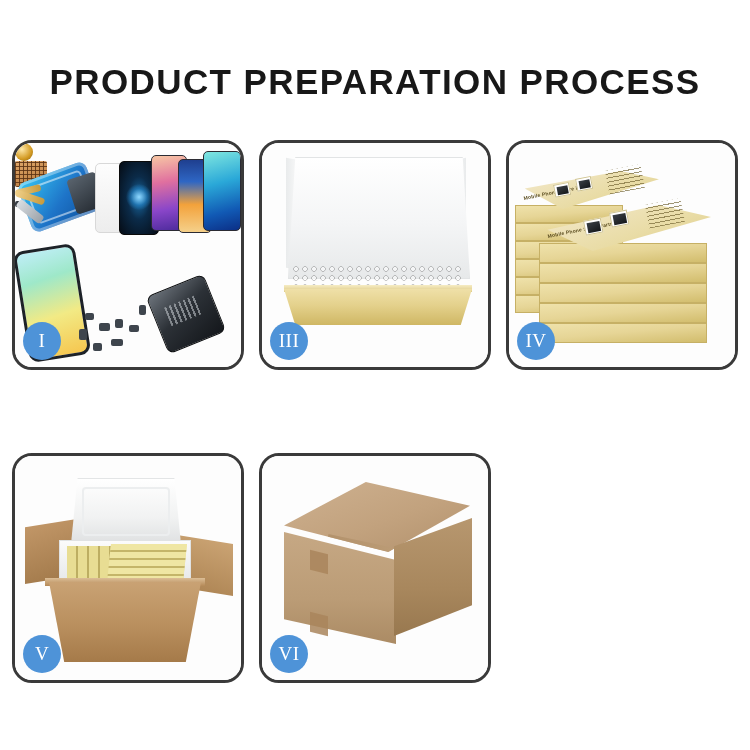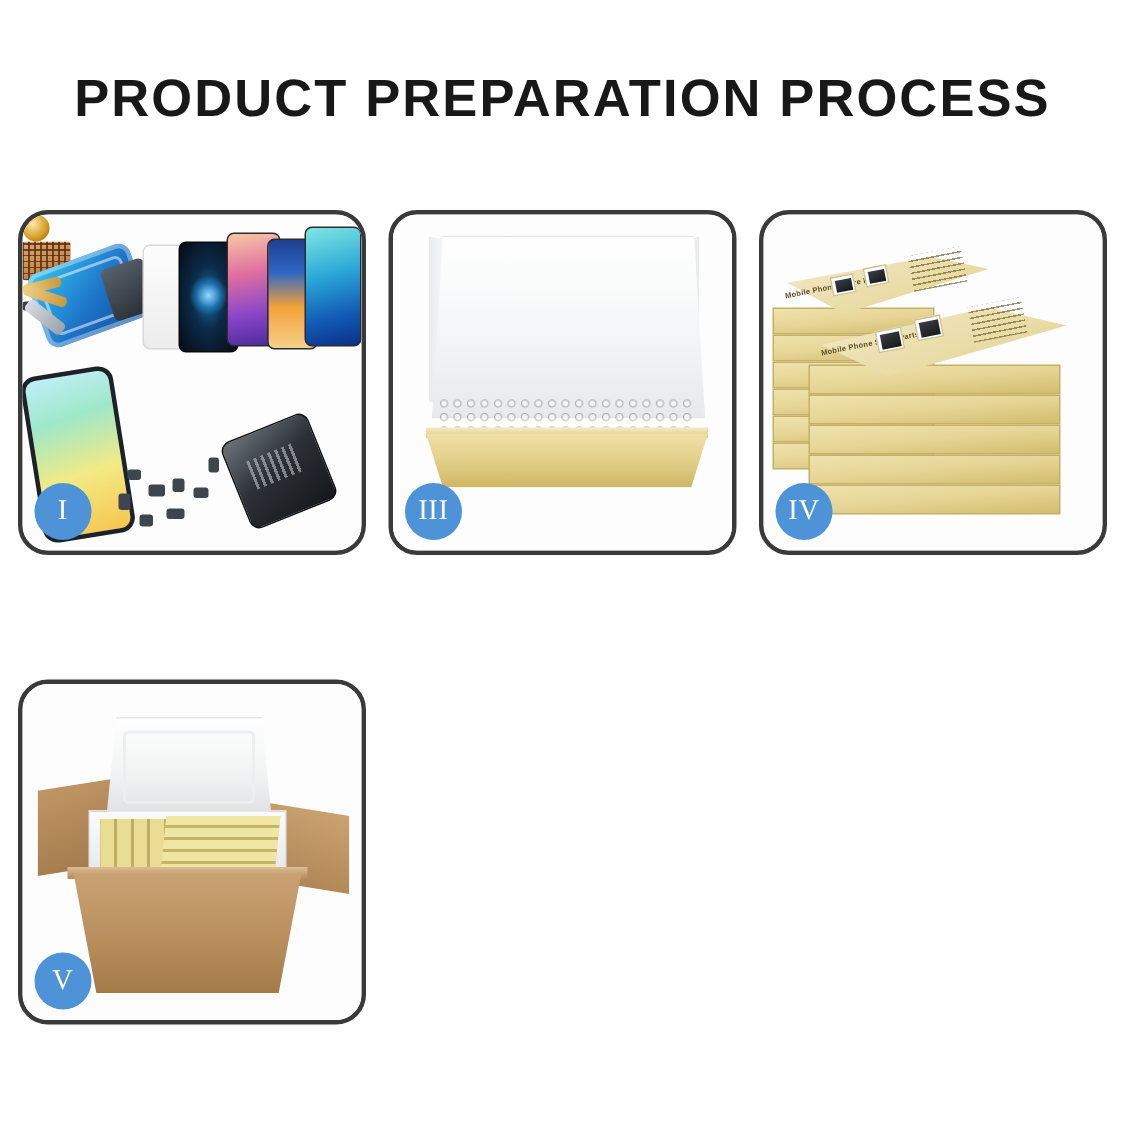--- a/index.html
+++ b/index.html
@@ -9,21 +9,21 @@
     width: 750px; height: 750px;
     background: #ffffff;
     font-family: "Liberation Sans", sans-serif;
     overflow: hidden;
   }
   .page { position: relative; width: 750px; height: 750px; background: #fff; }
 
   
   .header { position: absolute; left: 0; top: 0; width: 750px; text-align: center; }
   .title {
-    margin: 0; padding-top: 48px;
+    margin: 0; padding-top: 64px;
     font-size: 35px; font-weight: 700; letter-spacing: 1.4px;
     color: #181818; line-height: 1.05;
     font-family: "Liberation Sans", sans-serif;
   }
   .subtitle {
     margin: 0; padding-top: 11px;
     font-size: 15.2px; font-weight: 400; letter-spacing: .15px;
     color: #2b2b2b;
     font-family: "Liberation Sans", sans-serif;
   }
@@ -193,21 +193,21 @@
     position: absolute; left: 36px; top: 86px; width: 14px; height: 96px;
     background: linear-gradient(180deg,#2a3038,#0f1317);
     border-radius: 6px; opacity: .9; transform: rotate(3deg);
   }
   .p2-tape1 { position:absolute; left: 50px; top: 10px; width: 14px; height: 10px; background:#c9a05e; border-radius:2px; opacity:.9;}
   .p2-tape2 { position:absolute; left: 40px; top: 78px; width: 13px; height: 11px; background:#c9a05e; border-radius:2px; opacity:.9;}
   .p2-tape3 { position:absolute; left: 36px; top: 186px; width: 14px; height: 16px; background:#c9a05e; border-radius:2px; opacity:.9; transform:rotate(-8deg);}
   .p2-tape4 { position:absolute; left: 88px; top: 184px; width: 14px; height: 16px; background:#c9a05e; border-radius:2px; opacity:.9; transform:rotate(10deg);}
 
   
-  .p3 { background: #ffffff; border-radius: 19px; }
+  .p3 { background: #ffffff; }
   .p3-lid {
     position: absolute; left: 26px; top: 14px; width: 182px; height: 122px;
     background: linear-gradient(180deg,#ffffff 0%,#f4f5f6 55%,#e7e9ea 100%);
     border: 1px solid #e2e4e5;
     clip-path: polygon(4% 0%, 96% 0%, 100% 100%, 0% 100%);
   }
   .p3-lidflapL { position:absolute; left:24px; top:16px; width:14px; height:110px;
     background:linear-gradient(90deg,#e9ebec,#fbfbfb); transform: skewY(10deg); }
   .p3-lidflapR { position:absolute; right:22px; top:16px; width:14px; height:110px;
     background:linear-gradient(270deg,#e9ebec,#fbfbfb); transform: skewY(-10deg); }
@@ -426,15 +426,27 @@
         <div class="p5-foamlid"></div>
         <div class="p5-foambody"></div>
         <div class="p5-yellows"></div>
         <div class="p5-yellows2"></div>
         <div class="p5-rim"></div>
         <div class="p5-front"></div>
       </div>
       <div class="badge">V</div>
     </div>
 
+    <div class="panel p6">
+      <div class="panel-stage">
+        <div class="p6-top">
+          <div class="p6-seam"></div>
+        </div>
+        <div class="p6-left"></div>
+        <div class="p6-right"></div>
+        <div class="p6-tape1"></div>
+        <div class="p6-tape2"></div>
+      </div>
+      <div class="badge">VI</div>
+    </div>
 
   </div>
 </div>
 
 </body></html>

